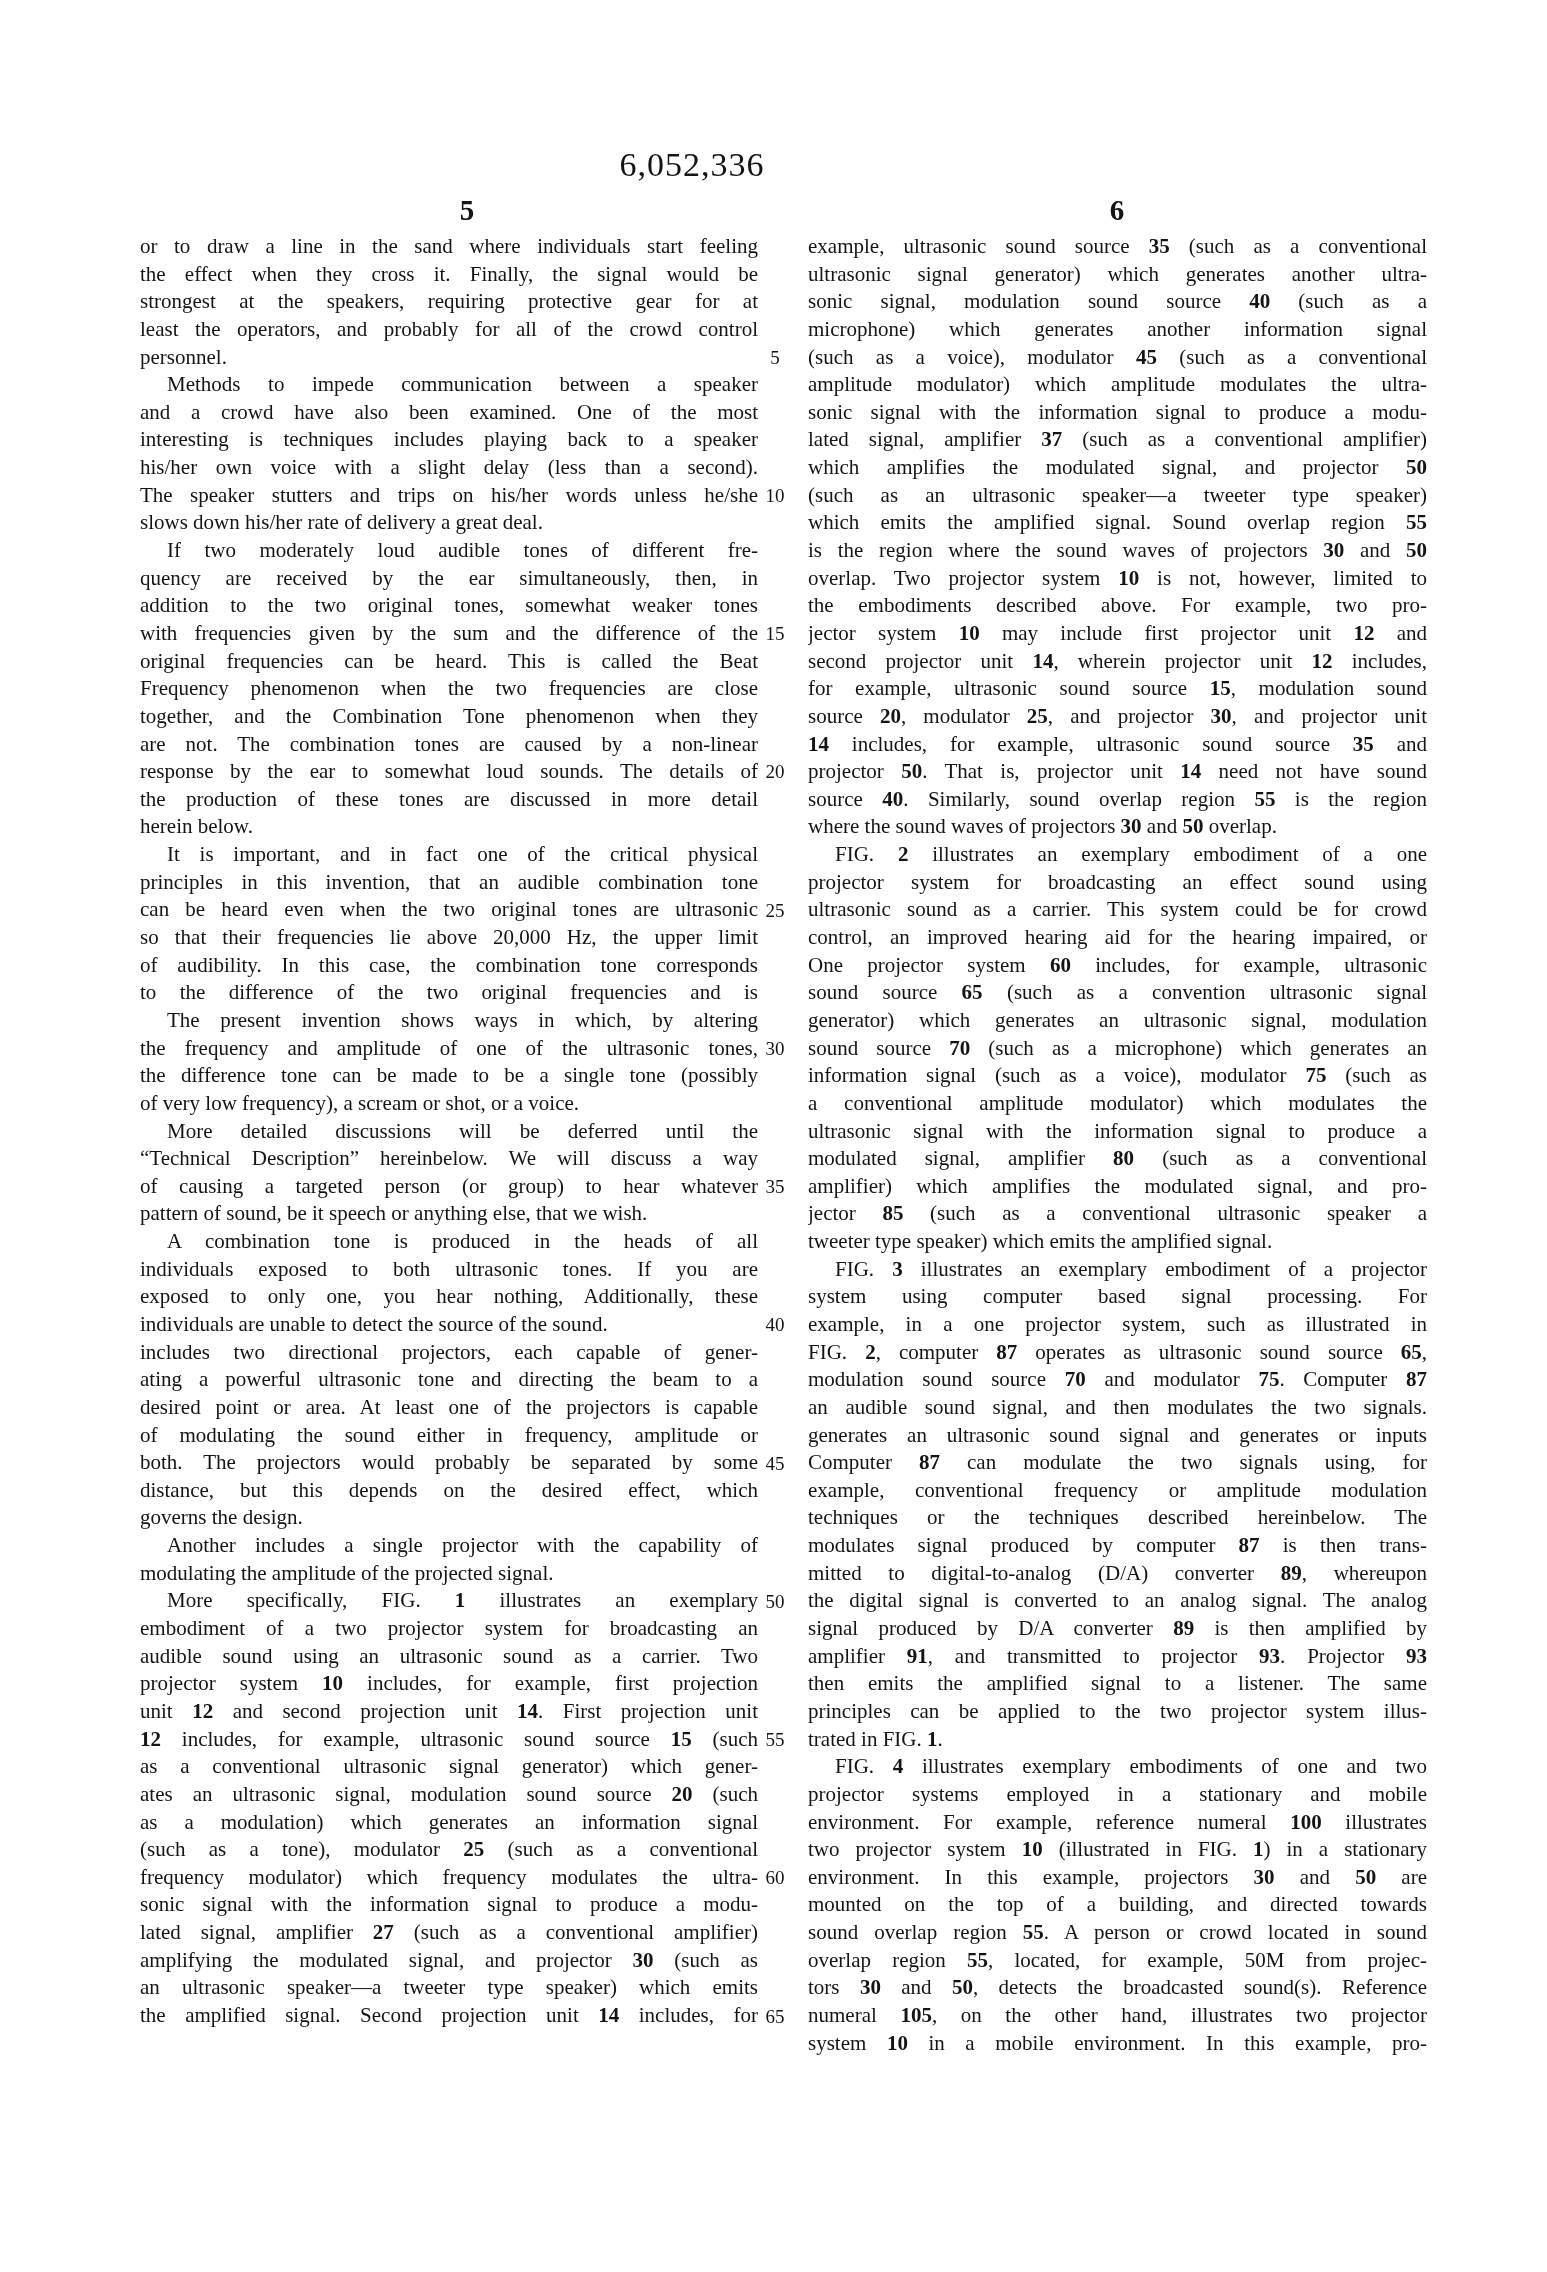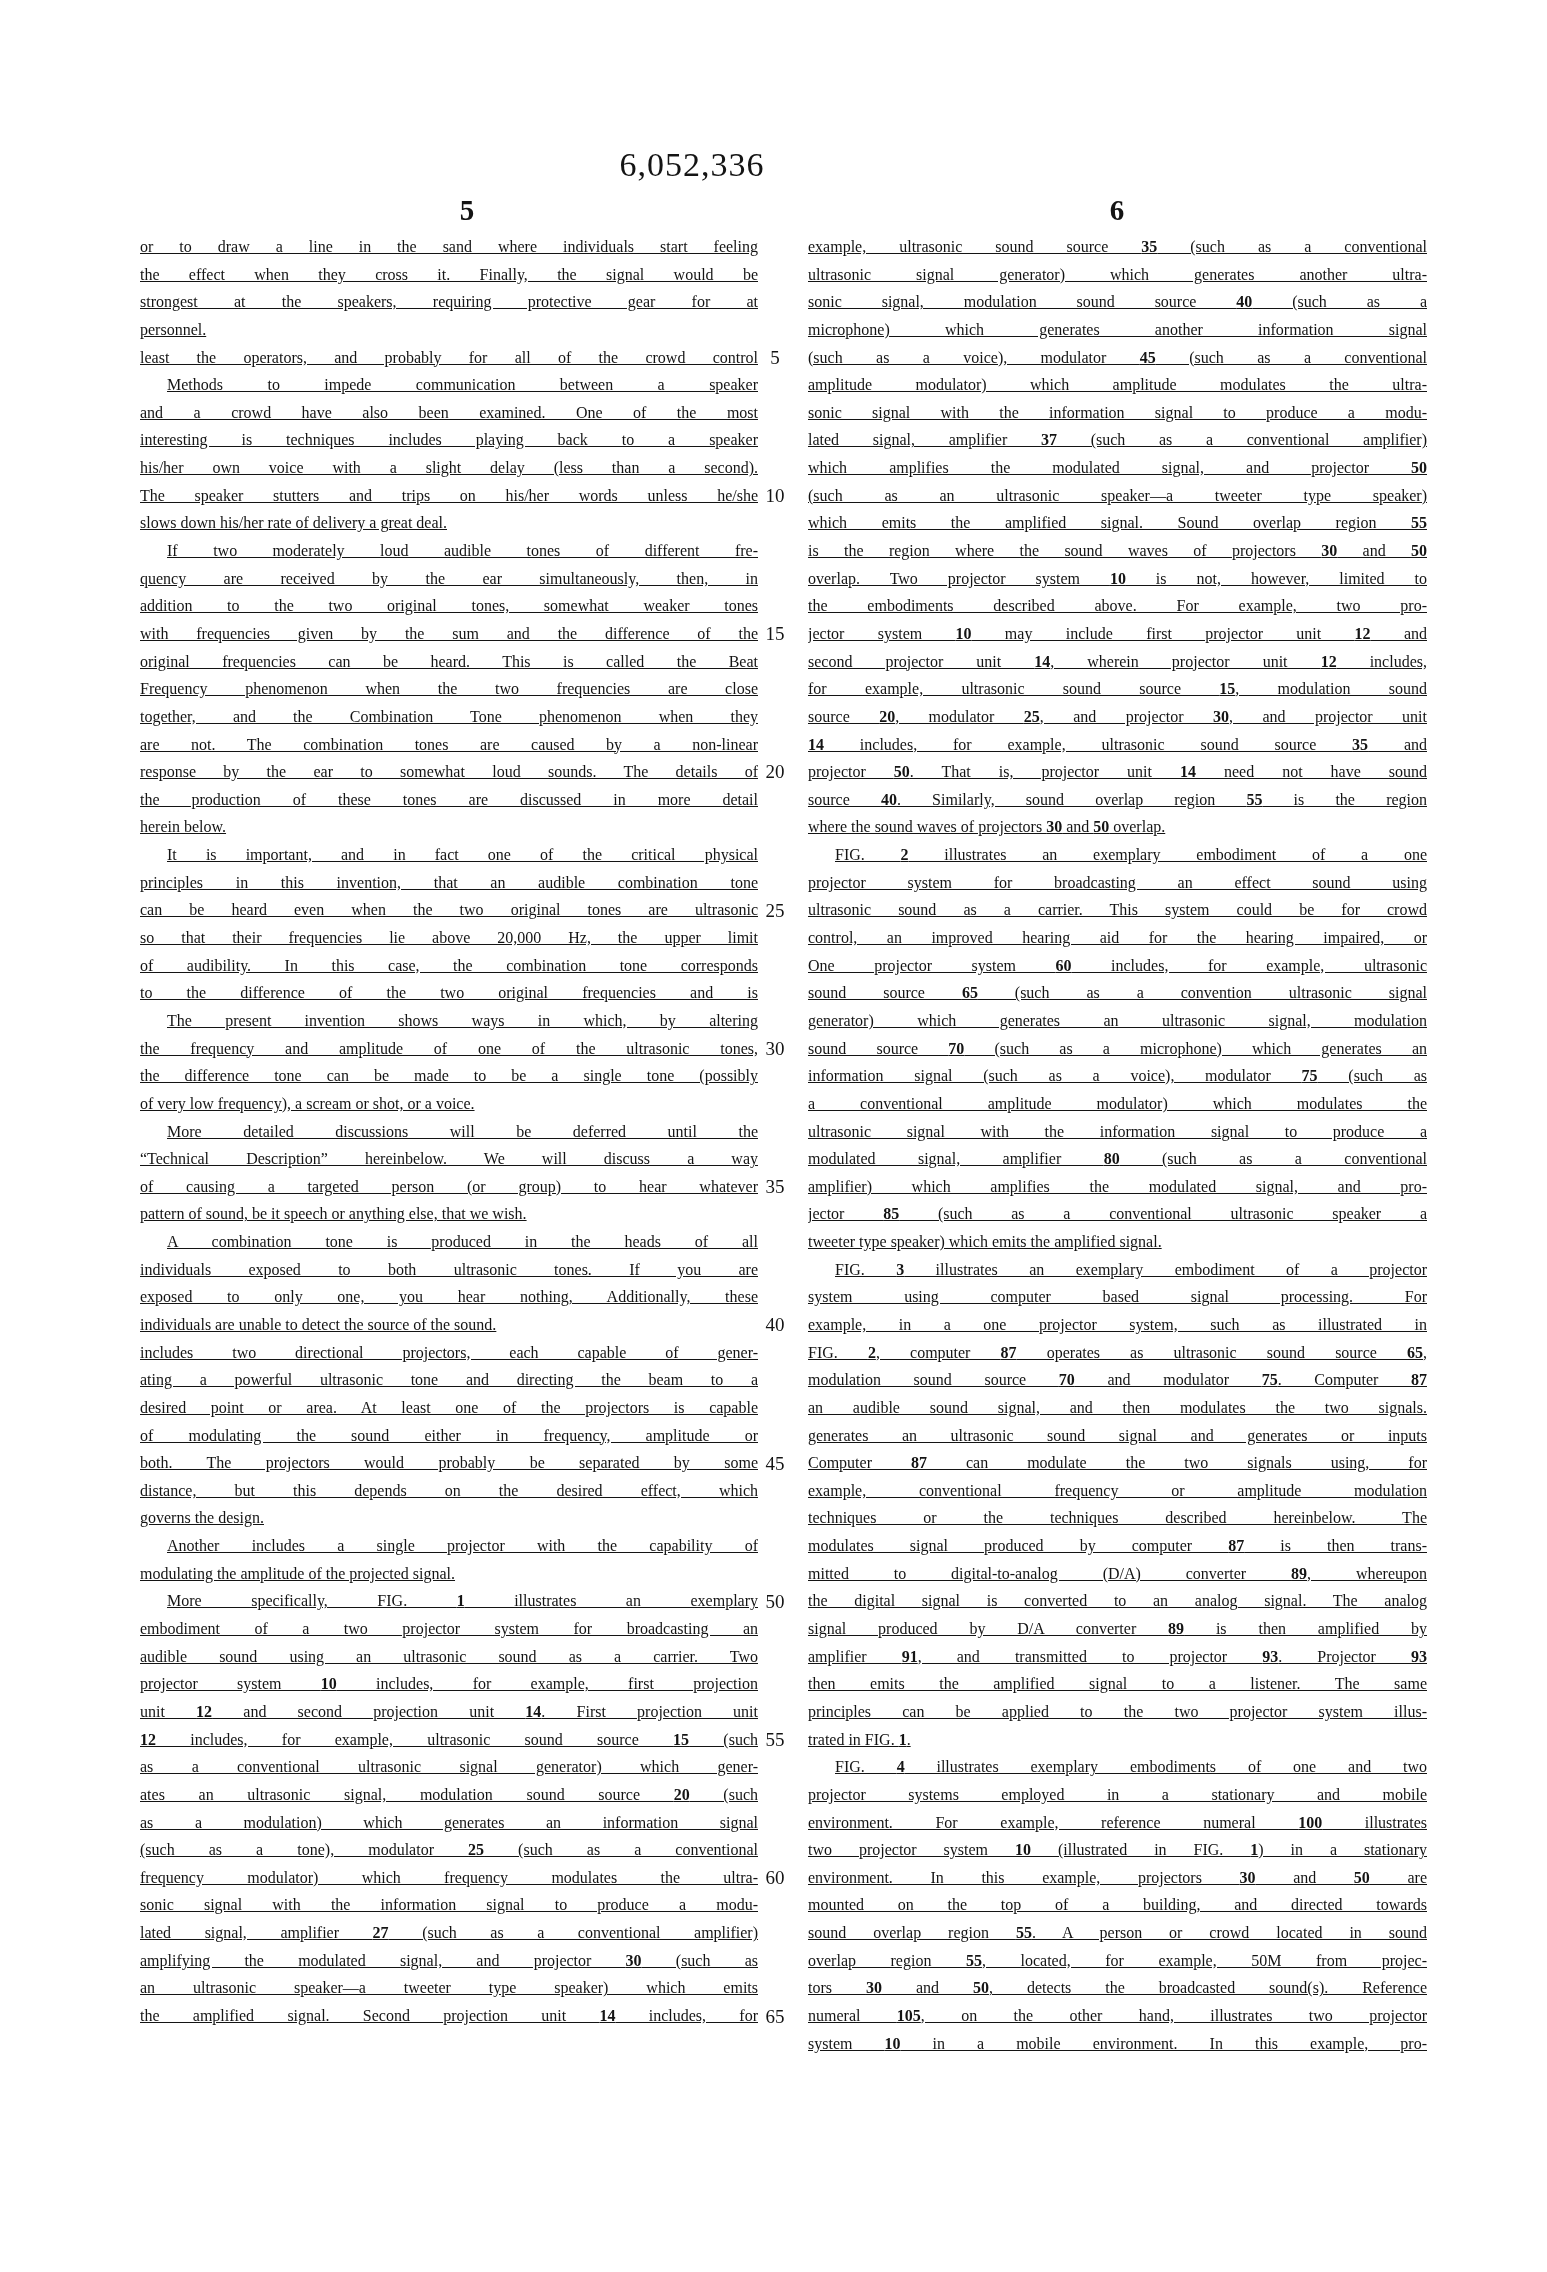--- a/index.html
+++ b/index.html
@@ -24,23 +24,22 @@
     width:80px;
     text-align:center;
     font-size:29px;
     font-weight:bold;
   }
   .col-header.left{left:427px;}
   .col-header.right{left:1077px;}
   .text-col{
     position:absolute;
     top:233px;
-    font-size:16px;
+    font-size:21px;
     line-height:27.65px;
-    text-decoration:underline;
   }
   .text-col.left{left:140px;width:618px;}
   .text-col.right{left:808px;width:619px;}
   .line{
     height:27.65px;
     overflow:hidden;
     text-align:justify;
     text-align-last:justify;
     text-justify:inter-word;
   }
@@ -59,22 +58,22 @@
 <body>
 
 <div class="page">
   <div class="patent-number">6,052,336</div>
   <div class="col-header left">5</div>
   <div class="col-header right">6</div>
   <div class="text-col left" id="col-left">
       <div class="line">or to draw a line in the sand where individuals start feeling</div>
       <div class="line">the effect when they cross it. Finally, the signal would be</div>
       <div class="line">strongest at the speakers, requiring protective gear for at</div>
+      <div class="line">least the operators, and probably for all of the crowd control</div>
       <div class="line flush">personnel.</div>
-      <div class="line">least the operators, and probably for all of the crowd control</div>
       <div class="line indent">Methods to impede communication between a speaker</div>
       <div class="line">and a crowd have also been examined. One of the most</div>
       <div class="line">interesting is techniques includes playing back to a speaker</div>
       <div class="line">his/her own voice with a slight delay (less than a second).</div>
       <div class="line">The speaker stutters and trips on his/her words unless he/she</div>
       <div class="line flush">slows down his/her rate of delivery a great deal.</div>
       <div class="line indent">If two moderately loud audible tones of different fre-</div>
       <div class="line">quency are received by the ear simultaneously, then, in</div>
       <div class="line">addition to the two original tones, somewhat weaker tones</div>
       <div class="line">with frequencies given by the sum and the difference of the</div>

